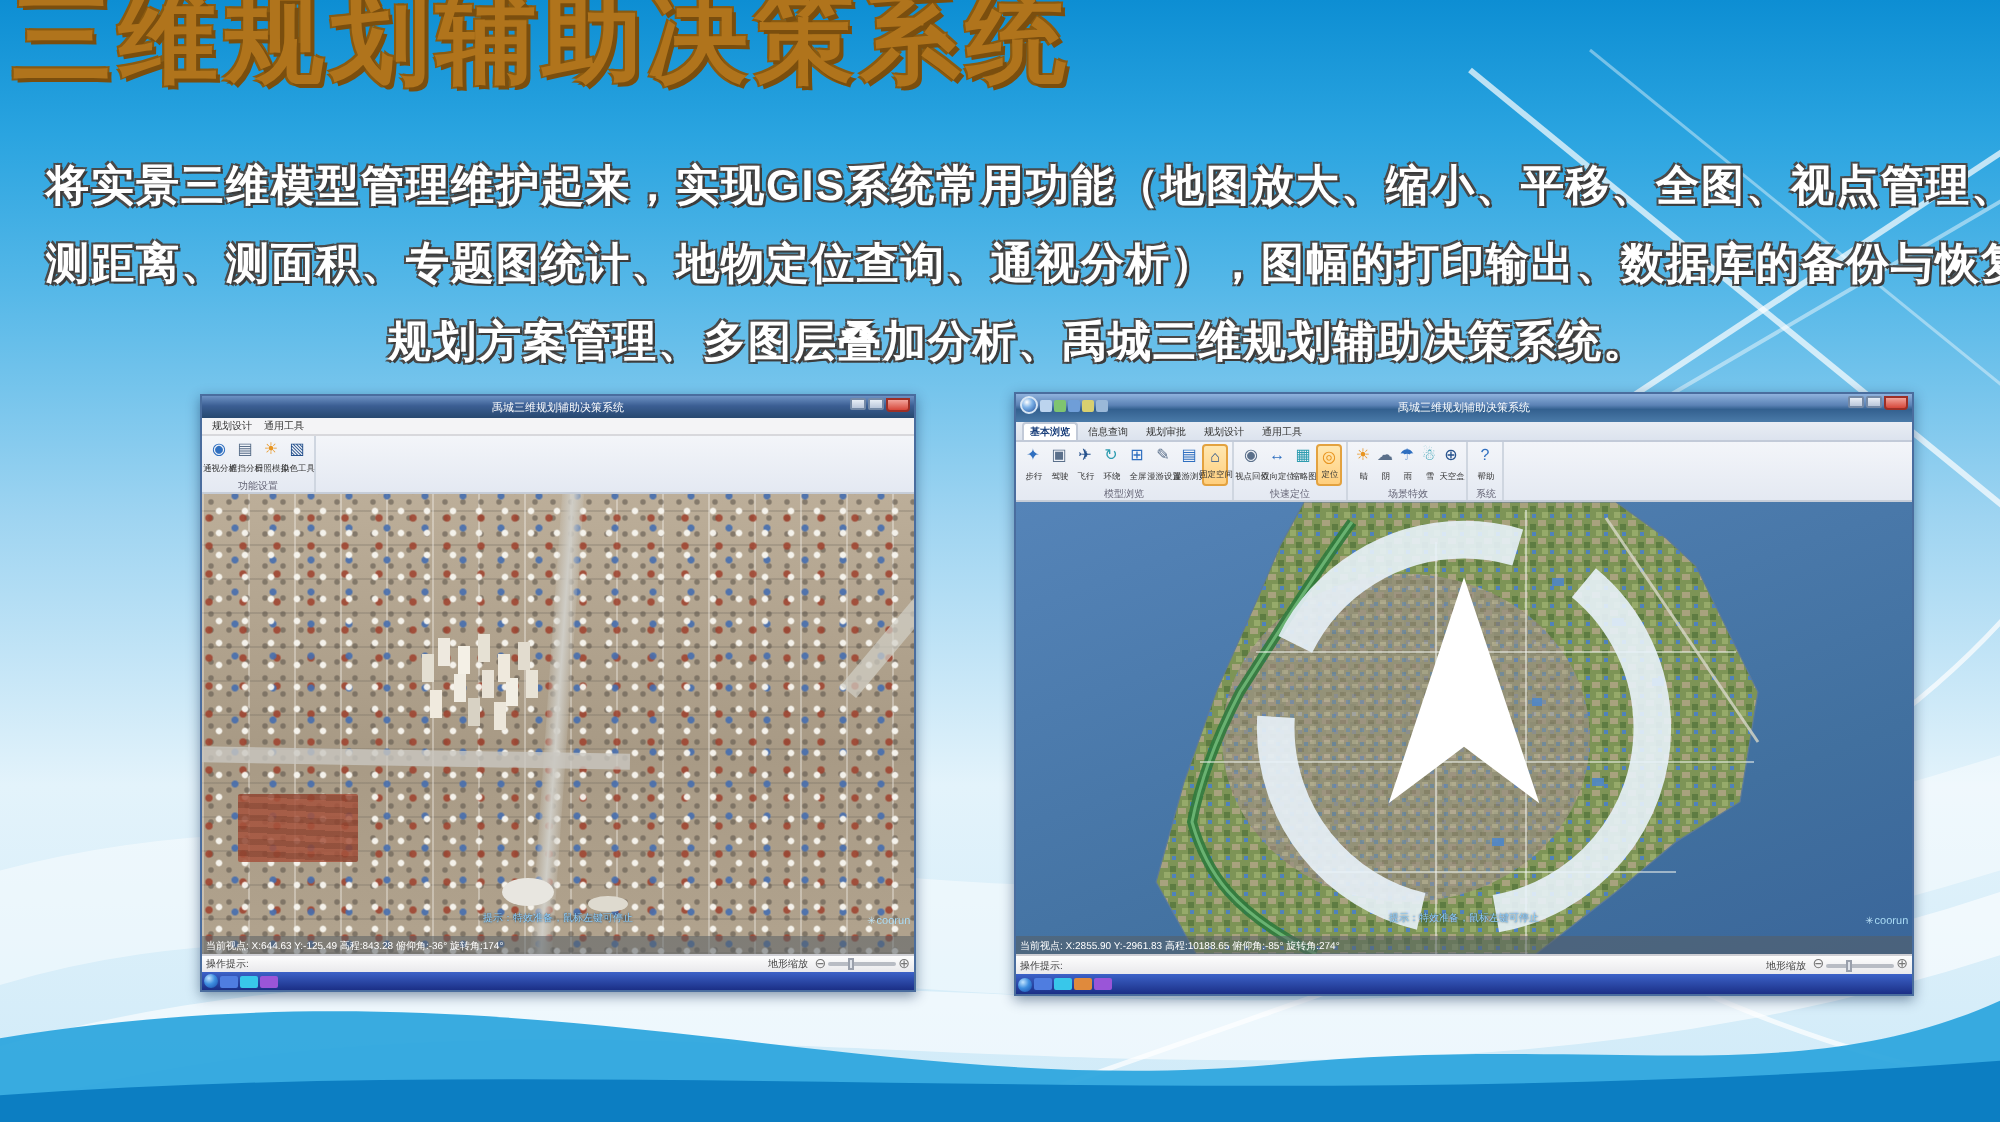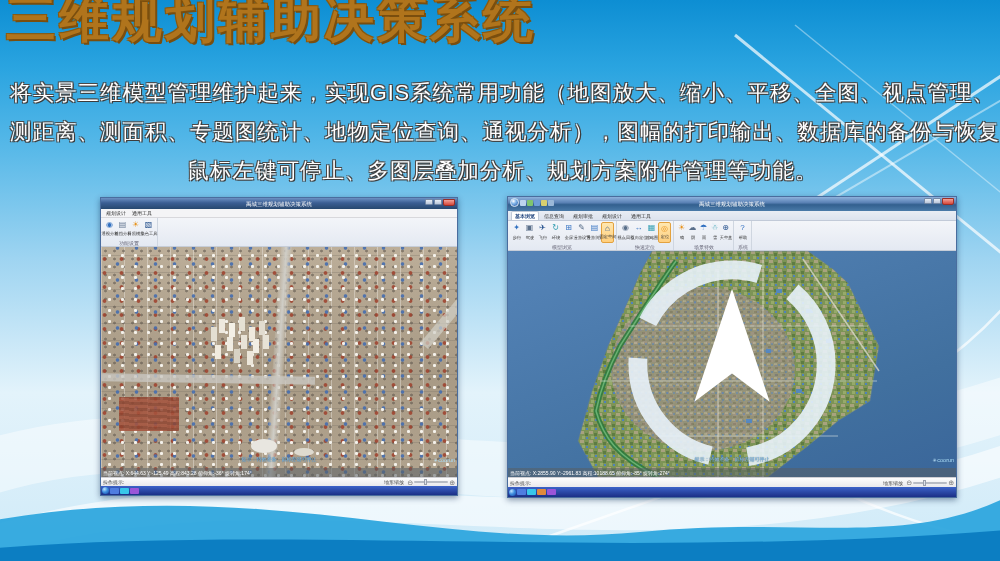--- a/index.html
+++ b/index.html
@@ -5,22 +5,22 @@
   * { margin:0; padding:0; box-sizing:border-box; }
   html,body { width:1000px; height:561px; overflow:hidden; font-family:"Liberation Sans","DejaVu Sans",sans-serif; }
   .slide { position:relative; width:1000px; height:561px; overflow:hidden;
     background:linear-gradient(180deg,#0d8ed3 0%,#2aa4e0 12%,#56b8e8 26%,#9ed4f1 46%,#e3f3fb 70%,#cfeaf8 100%);text-align:center; }
   svg.bg { position:absolute; inset:0; }
 
   
   .slide-title { position:absolute; left:6px; top:-14px; font-size:50px; font-weight:bold; letter-spacing:3px;
     color:#b0741c; text-shadow:2px 2px 0 #7a4e0e,-1px -1px 0 #8a5a10,1px -1px 0 #8a5a10,-1px 1px 0 #8a5a10; white-space:nowrap; }
   .bodytext { position:absolute; left:10px; top:74px; width:985px; }
-  .bodytext p { font-size:21.5px; font-weight:normal; color:#fff; letter-spacing:1px; line-height:39px; white-space:nowrap;
-    text-shadow:1.2px 1.2px 0 #3c3c3c,-1px -1px 0 #4a4a4a,1px -1px 0 #4a4a4a,-1px 1px 0 #4a4a4a; }
+  .bodytext p { font-size:21.5px; font-weight:bold; color:#fff; letter-spacing:1px; line-height:39px; white-space:nowrap;
+    text-shadow:1.2px 1.2px 0 #3c3c3c,-1px -1px 0 #4a4a4a,1px -1px 0 #4a4a4a,-1px 1px 0 #4a4a4a;margin-left:13px; }
 
   
   .tiny { position:relative; }
   .tt { position:absolute; left:50%; top:50%; transform:translate(-50%,-50%) scale(.5); font-size:10px; white-space:nowrap; }
   .tt55 { transform:translate(-50%,-50%) scale(.55); }
   .ttl { position:absolute; left:2px; top:50%; transform:translate(0,-50%) scale(.5); transform-origin:left center; font-size:10px; white-space:nowrap; }
 
   
   .win { position:absolute; display:flex; flex-direction:column; background:#dfe6ef;
     border:1px solid #4a6d9e; box-shadow:0 2px 6px rgba(0,30,70,.45); }
@@ -125,21 +125,21 @@
     <path d="M560,300 C760,470 880,520 1010,545" stroke="#ffffff" stroke-width="2.5" opacity=".7" fill="none"></path>
     <path d="M-5,565 L-5,520 C260,475 430,552 640,532 C800,516 900,548 1005,498 L1005,565 Z" fill="#2ea6de" opacity=".95"></path>
     <path d="M-5,565 L-5,548 C300,525 620,560 1005,530 L1005,565 Z" fill="#0c7ec2"></path>
   </svg>
 
   <h1 class="slide-title">三维规划辅助决策系统</h1>
 
   <div class="bodytext">
     <p>将实景三维模型管理维护起来，实现GIS系统常用功能（地图放大、缩小、平移、全图、视点管理、</p>
     <p>测距离、测面积、专题图统计、地物定位查询、通视分析），图幅的打印输出、数据库的备份与恢复、</p>
-    <p>鼠标左键可停止、多图层叠加分析、规划方案附件管理等功能。</p>
+    <p>规划方案管理、多图层叠加分析、禹城三维规划辅助决策系统。</p>
   </div>
 
   <div class="win win-left">
     <div class="tbar tiny">
       <span class="tt tt55">禹城三维规划辅助决策系统</span>
       <span class="winbtns">
         <i class="wb"></i>
         <i class="wb"></i>
         <i class="wb close"></i>
       </span>

